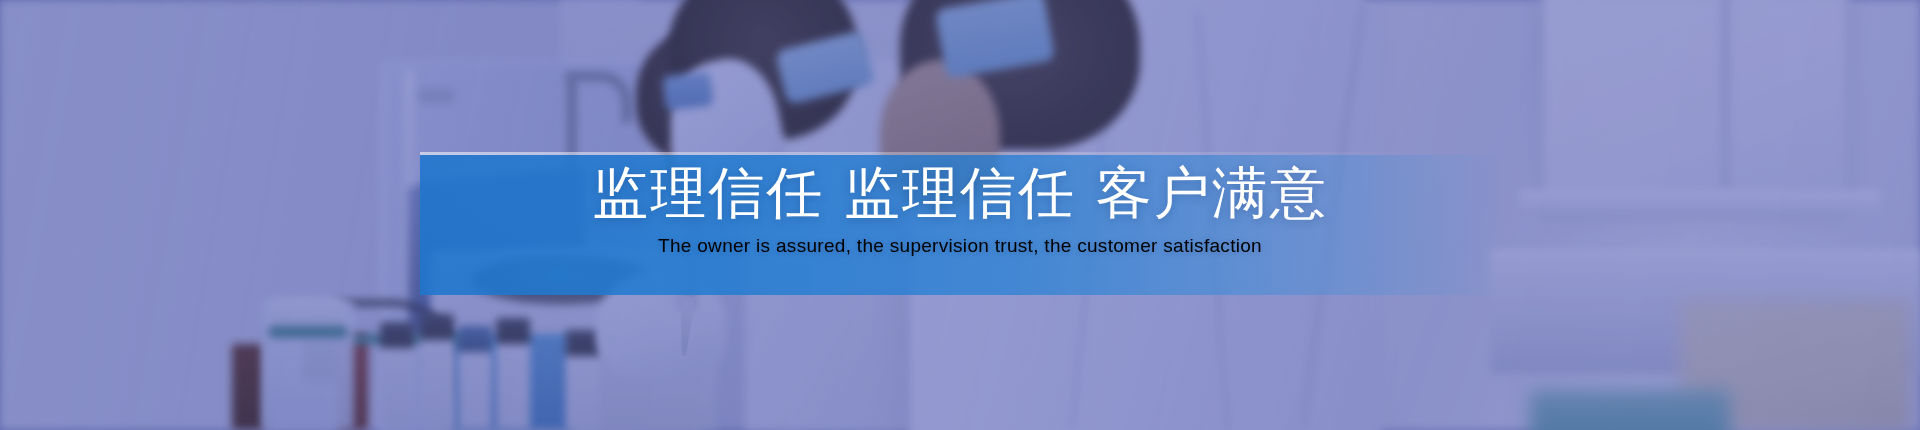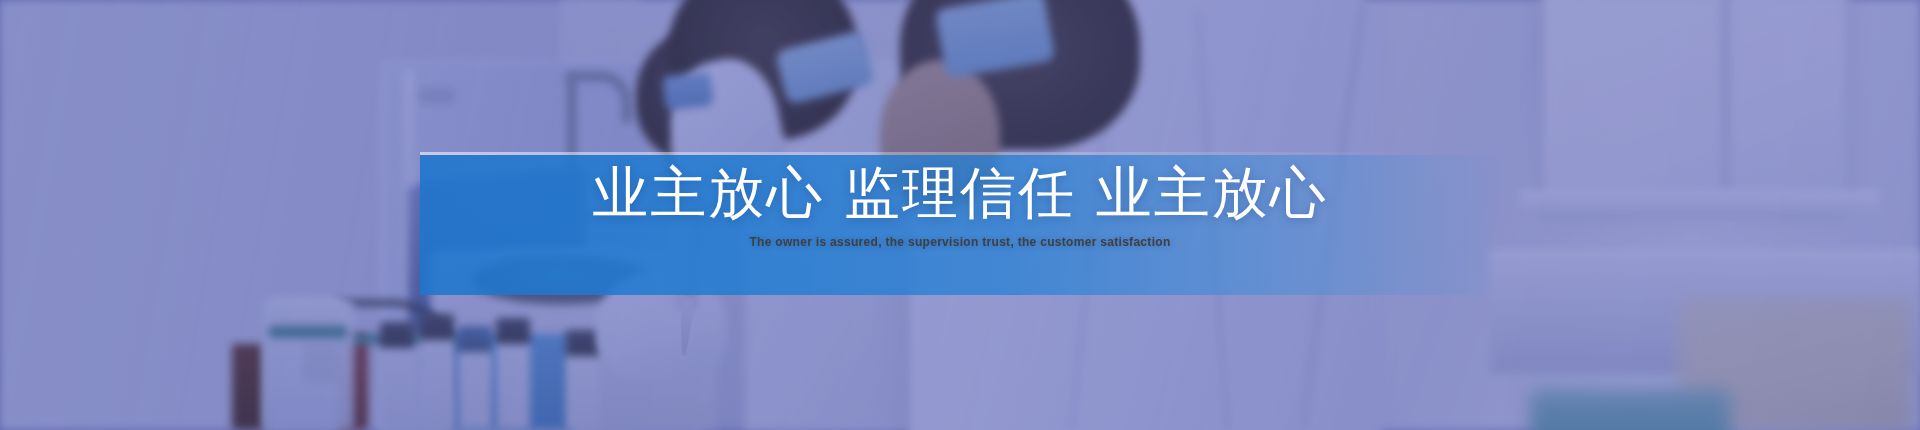--- a/index.html
+++ b/index.html
@@ -380,24 +380,24 @@
     line-height: 1.05;
     color: #ffffff;
     letter-spacing: 2px;
     font-weight: 400;
     text-shadow: 0 2px 8px rgba(20,60,120,.35);
     margin: 0;
     padding-top: 14px;
     font-family: "DejaVu Sans", "Liberation Sans", sans-serif;
   }
   .subtitle {
-    font-size: 12px;
-    color: #404040;
+    font-size: 19px;
+    color: #000000;
     letter-spacing: .3px;
-    font-weight: 700;
+    font-weight: 400;
     margin: 0;
     padding-top: 12px;
     text-shadow: 0 1px 5px rgba(20,60,120,.3);
     font-family: "Liberation Sans", "DejaVu Sans", sans-serif;
   }
 </style>
 </head>
 <body>
 
 <div id="banner">
@@ -482,17 +482,17 @@
     <div class="layer pipette-cuff"></div>
   </div>
 
   <div class="tint"></div>
   <div class="tint2"></div>
 
   <div class="band-top-line"></div>
   <div class="band"></div>
 
   <div class="text-wrap">
-    <p class="headline">业主放心 监理信任  业主放心</p>
+    <p class="headline">监理信任 监理信任  客户满意</p>
     <p class="subtitle">The owner is assured, the supervision trust, the customer satisfaction</p>
   </div>
 
 </div>
 
 </body></html>

